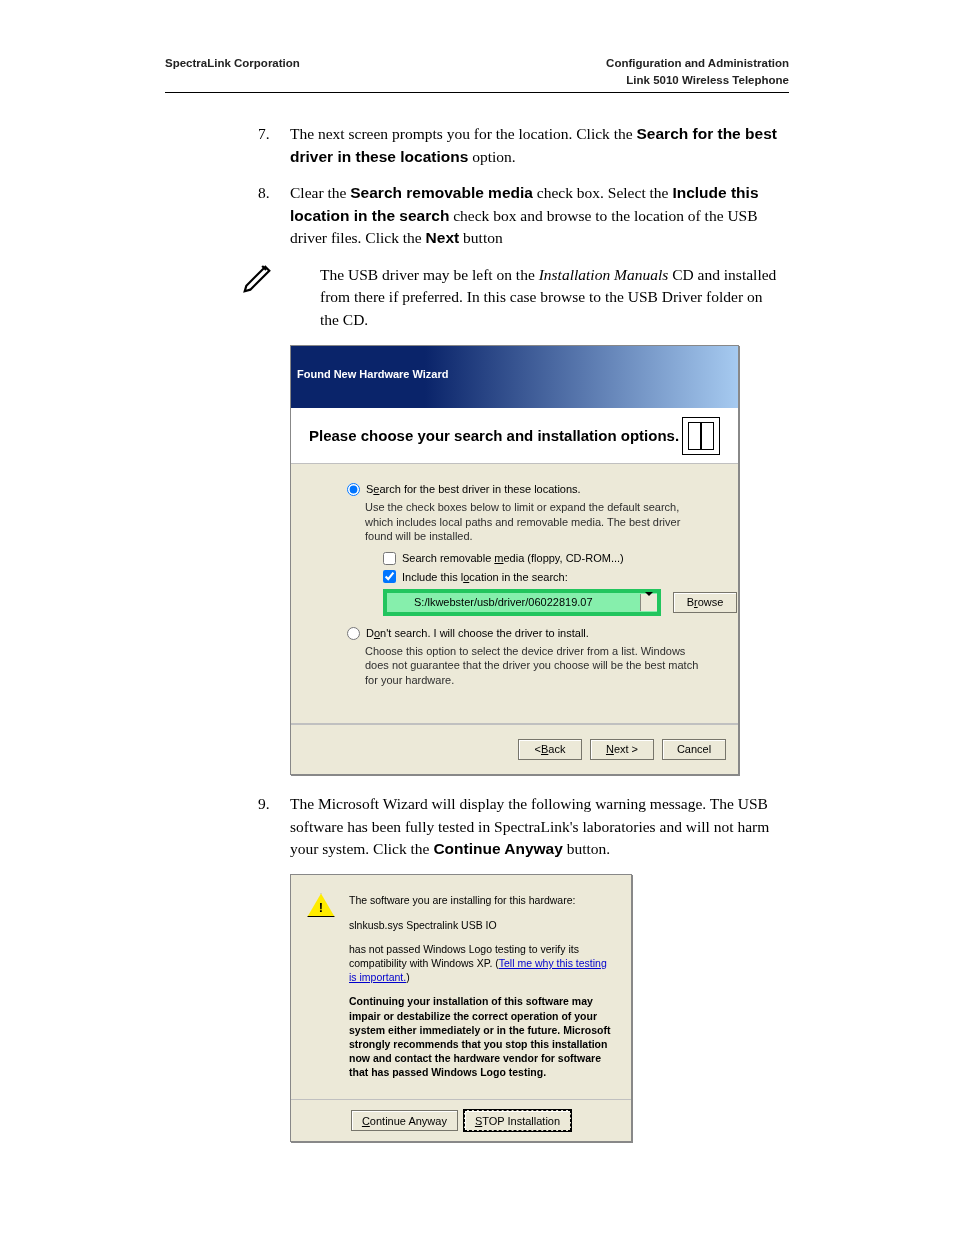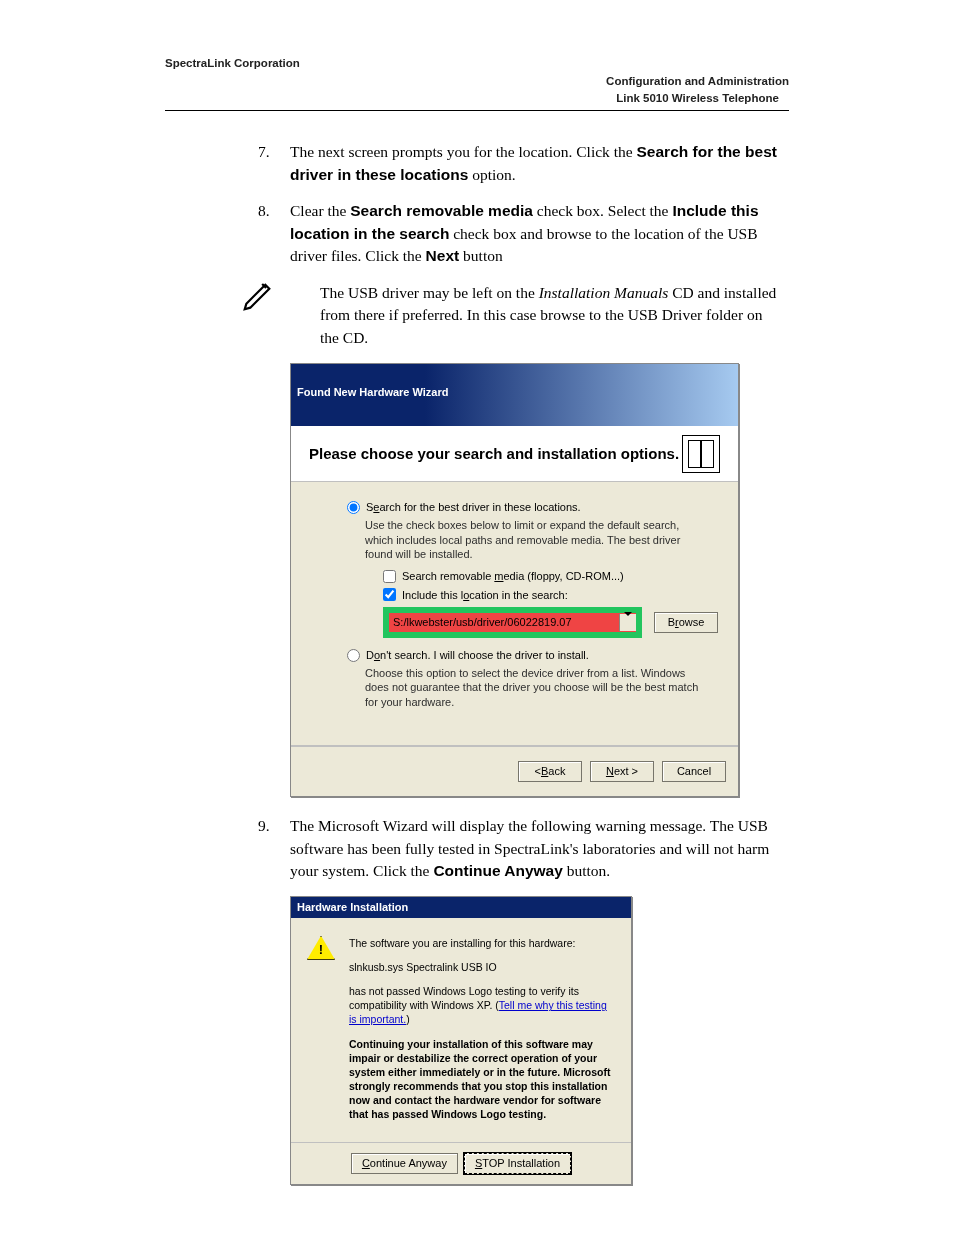--- a/index.html
+++ b/index.html
@@ -19,21 +19,21 @@
     position: relative;
   }
   .header {
     display: flex;
     justify-content: space-between;
     font-family: Arial, Helvetica, sans-serif;
     font-size: 11.5px;
     font-weight: bold;
     color: #222;
   }
-  .header .right { text-align: center; margin-top: 18px; }
+  .header .right { text-align: right; }
   .rule {
     border: none;
     border-top: 1px solid #000;
     margin: 4px 0 0 0;
   }
   .content {
     margin-top: 30px;
   }
   ol.steps {
     list-style: none;
@@ -139,23 +139,24 @@
   .muted { color: #2e2e2e; }
   .path-row {
     display: flex;
     align-items: center;
     gap: 12px;
     margin: 5px 0 10px 36px;
   }
   .path-select {
     display: flex;
     align-items: center;
-    border: 6px solid #22c55e;
-    background: #ef4444;
+    border: 4px solid #22c55e;
+    background: #86efac;
     height: 19px;
+    padding-left: 23px;
   }
   .path-select .val {
     width: 222px;
     padding: 1px 4px;
     overflow: hidden;
     white-space: nowrap;
   }
   .path-select .caret-btn {
     width: 16px;
     height: 17px;
@@ -372,21 +373,20 @@
     </div>
 
     <ol class="steps" style="margin-top:18px;">
       <li>
         <span class="num">9.</span>
         <span>The Microsoft Wizard will display the following warning message. The USB software has been fully tested in SpectraLink's laboratories and will not harm your system. Click the </span><span class="sans-bold">Continue Anyway</span><span> button.</span>
       </li>
     </ol>
 
     <div class="dialog dialog2">
-      <div class="title2">Hardware Installation</div>
       <div class="dlg2-body">
         <div class="warn-icon">!</div>
         <div class="dlg2-text">
           <p>The software you are installing for this hardware:</p>
           <p>slnkusb.sys Spectralink USB IO</p>
           <p>
             <span>has not passed Windows Logo testing to verify its compatibility with Windows XP. (</span><span class="link">Tell me why this testing is important.</span><span>)</span>
           </p>
           <span class="bold8">Continuing your installation of this software may impair or destabilize the correct operation of your system either immediately or in the future. Microsoft strongly recommends that you stop this installation now and contact the hardware vendor for software that has passed Windows Logo testing.</span>
         </div>

